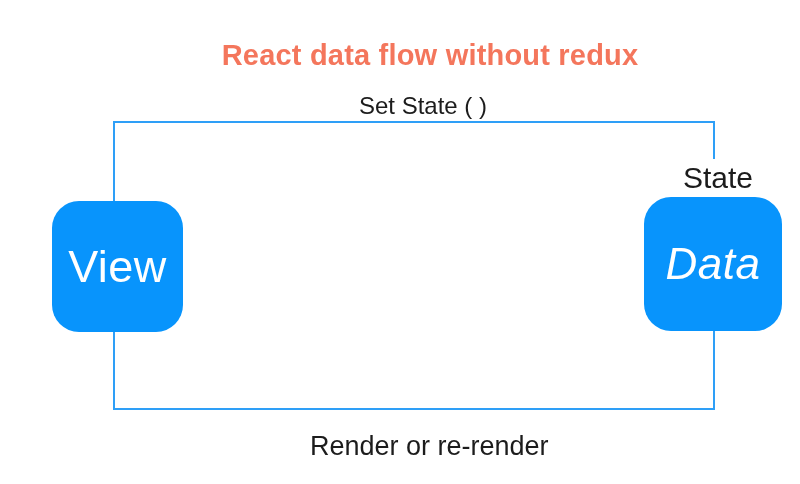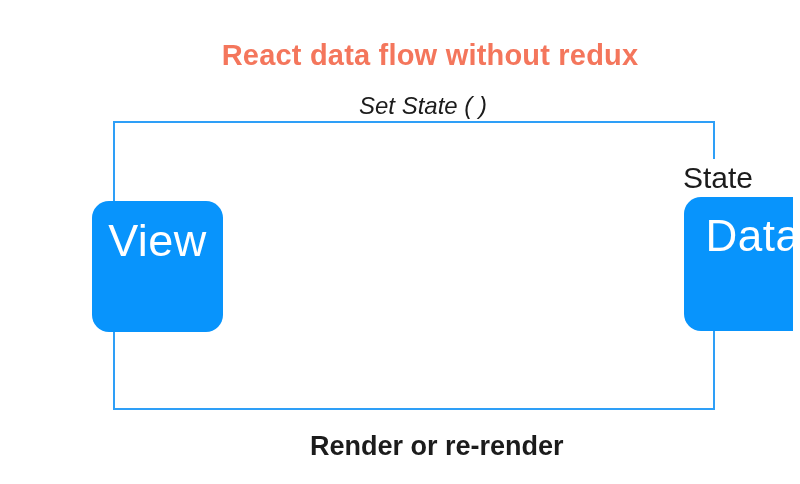--- a/index.html
+++ b/index.html
@@ -37,21 +37,20 @@
     position: absolute;
     top: 71px;
     left: 409px;
     transform: translateX(-50%);
     white-space: nowrap;
     font-size: 24px;
     line-height: 28px;
     font-weight: 400;
     color: var(--text-color);
     z-index: 4;
-    font-style: italic;
   }
   .loop {
     position: absolute;
     left: 99px;
     top: 107px;
     width: 602px;
     height: 289px;
     border: 2px solid var(--flow-line);
     background: transparent;
     z-index: 1;
@@ -69,50 +68,50 @@
     white-space: nowrap;
     font-size: 30px;
     font-weight: 400;
     color: var(--text-color);
     background: var(--background);
     z-index: 2;
   }
   .node {
     position: absolute;
     background: var(--node-fill);
-    border-radius: 17px;
+    border-radius: 27px;
     display: flex;
-    align-items: flex-start;
+    align-items: center;
     justify-content: center;
     color: #FFFFFF;
     z-index: 3;
-    margin-left: 40px;
   }
   .node-view {
     left: 38px;
     top: 187px;
     width: 131px;
     height: 131px;
     font-size: 45px;
   }
   .node-data {
     left: 630px;
     top: 183px;
     width: 138px;
     height: 134px;
     font-size: 44px;
+    font-style: italic;
   }
   .node span { font-weight: 400; letter-spacing: 0.5px; }
   .render-label {
     position: absolute;
     left: 282px;
     top: 401px;
     font-size: 27px;
     line-height: 34px;
-    font-weight: 700;
+    font-weight: 400;
     color: var(--text-color);
     z-index: 4;
   }
 </style>
 </head>
 <body>
 
 <div class="canvas">
 
   <h1 class="title">React data flow without redux</h1>

